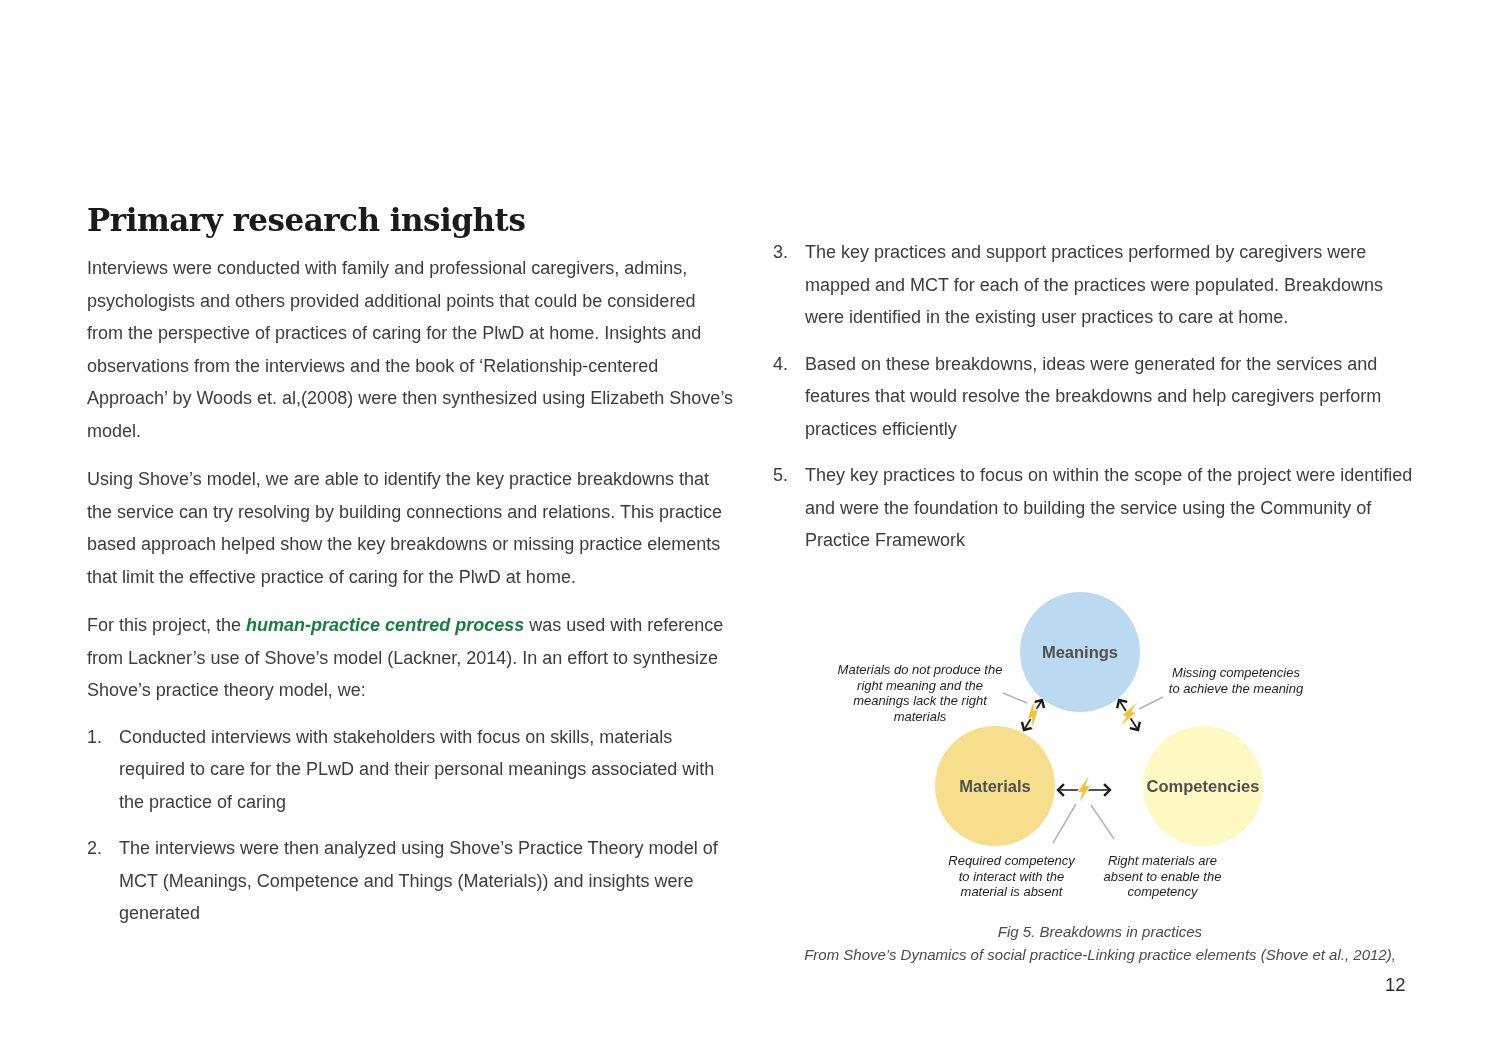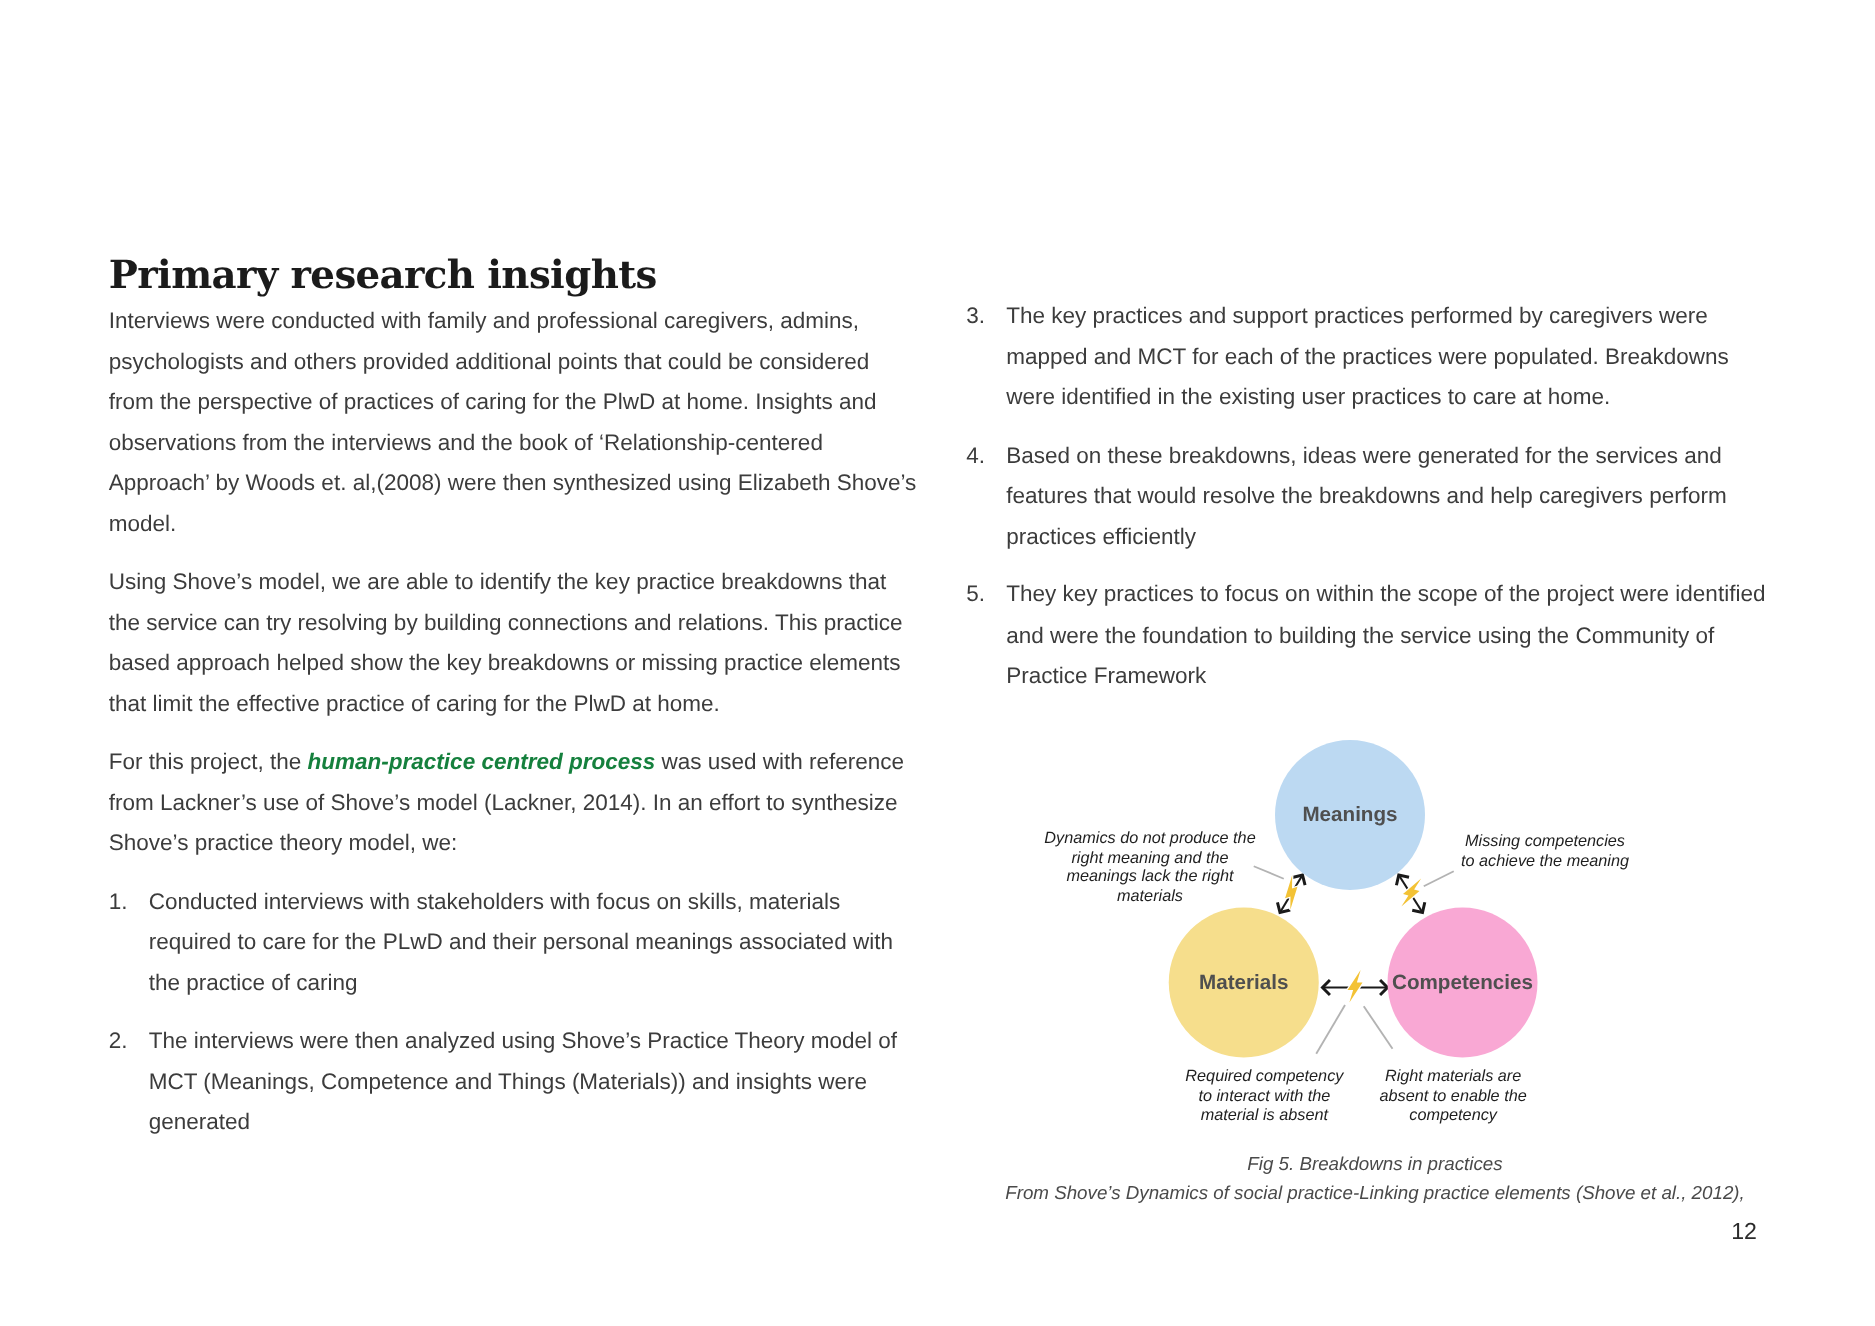--- a/index.html
+++ b/index.html
@@ -9,21 +9,21 @@
     margin:0 auto;
   }
   .title {
     position:absolute; left:87px; top:181px;
     font-family:"DejaVu Serif", serif; font-weight:700;
     font-size:31px; color:#1b1b1b; letter-spacing:-0.5px; white-space:nowrap;
   }
   .col { position:absolute; top:236px; font-size:18px; line-height:32.5px; color:#3c3c3c; }
   .col-left  { left:87px;  width:648px; }
   .col-right { left:773px; width:650px; }
-  .col p { margin:4px 0 14px 0; }
+  .col p { margin:16px 0 14px 0; }
   .seg-bold { font-weight:700; color:#15803d;font-style:italic; }
   .seg-link { color:var(--link-color,#2d6fb7); font-weight:700; text-decoration:underline; cursor:pointer; }
   .li { display:flex; margin:0 0 14px 0; }
   .li .num { flex:0 0 32px; }
   .li .li-text { flex:1 1 auto; }
 
   
   .diagram { position:absolute; left:770px; top:585px; width:670px; height:430px; }
   .diagram svg { position:absolute; left:0; top:0; }
   .circle {
@@ -118,26 +118,26 @@
         <path class="bolt-shape" d="M4.5,-13 L-6,3 L-1.5,3 L-4.5,13 L6,-3 L1.5,-3 Z"></path>
       </g>
     </svg>
 
     <div class="circle circle-meanings" style="background: rgb(188, 217, 242);">
       <span>Meanings</span>
     </div>
     <div class="circle circle-materials" style="background: rgb(246, 222, 140);">
       <span>Materials</span>
     </div>
-    <div class="circle circle-competencies" style="background: #f9a8d4;">
+    <div class="circle circle-competencies" style="background: #fef9c3; margin-left: 33px;">
       <span>Competencies</span>
     </div>
 
     <div class="ann ann-ml">
-      <div>Dynamics do not produce the</div>
+      <div>Materials do not produce the</div>
       <div>right meaning and the</div>
       <div>meanings lack the right</div>
       <div>materials</div>
     </div>
     <div class="ann ann-mc">
       <div>Missing competencies</div>
       <div>to achieve the meaning</div>
     </div>
     <div class="ann ann-br">
       <div>Right materials are</div>

